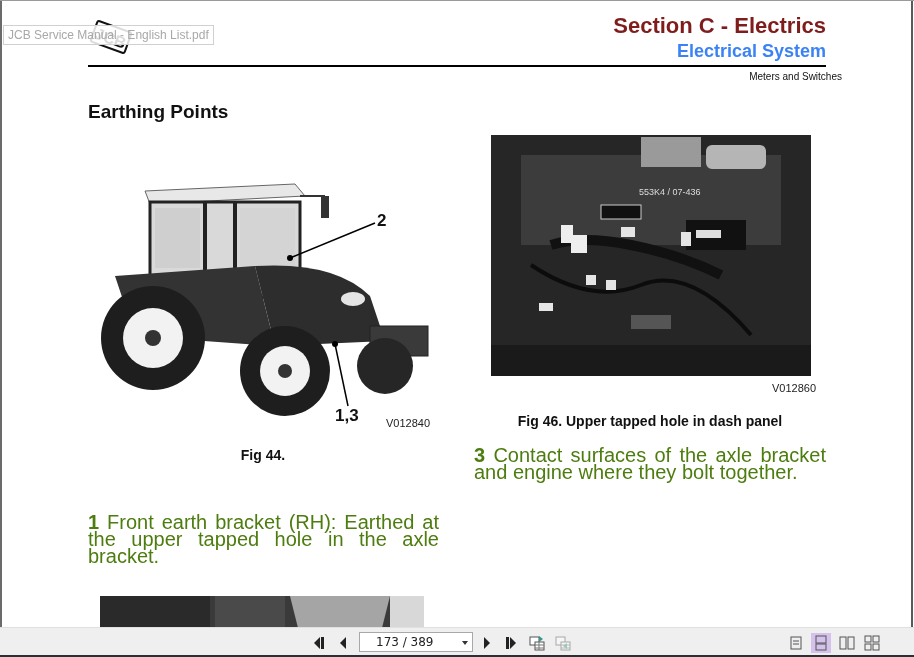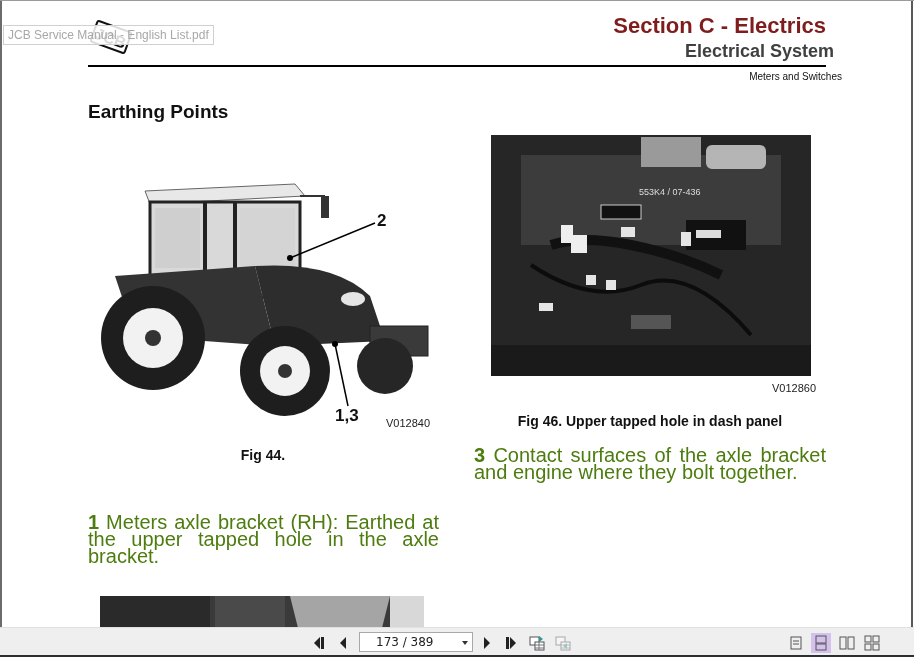--- a/index.html
+++ b/index.html
@@ -4,21 +4,21 @@
 <style>
   html, body { margin:0; padding:0; }
   body { width:914px; height:657px; overflow:hidden; background:#fff; font-family:"Liberation Sans", sans-serif; position:relative; }
   .viewer { position:absolute; left:0; top:0; width:914px; height:627px; background:#fff; border-top:1px solid #9a9a9a; box-sizing:border-box; overflow:hidden; }
   .left-edge { position:absolute; left:0; top:0; width:2px; height:627px; background:#6b6b6b; }
   .right-edge { position:absolute; right:1px; top:0; width:2px; height:627px; background:#5a5a5a; }
   .tooltip { position:absolute; left:3px; top:24px; height:18px; padding:0 4px; border:1px solid #d0d0d0; background:rgba(255,255,255,0.85); color:#a8a8a8; font-size:12px; line-height:18px; white-space:nowrap; z-index:5; }
   .logo { position:absolute; left:90px; top:18px; width:42px; height:36px; z-index:4; }
   .header-rule { position:absolute; left:88px; top:64px; width:738px; height:2px; background:#000; }
   .section-title { position:absolute; right:88px; top:12px; font-size:22px; font-weight:bold; color:#7f1d1d; }
-  .section-sub { position:absolute; right:80px; top:40px; font-size:18px; font-weight:bold; color:#404040; }
+  .section-sub { position:absolute; right:88px; top:40px; font-size:18px; font-weight:bold; color:#3b82f6; }
   .section-sub2 { position:absolute; right:72px; top:70px; font-size:10px; color:#111;margin-left:16px; }
   .page-heading { position:absolute; left:88px; top:100px; font-size:19px; font-weight:bold; color:#111; }
   .fig44 { position:absolute; left:95px; top:165px; width:350px; height:265px; }
   .fig-label { position:absolute; font-weight:bold; color:#111; font-size:17px; }
   .fig-code { position:absolute; font-size:11px; color:#222; }
   .fig-caption { position:absolute; font-weight:bold; font-size:14px; color:#111; text-align:center; }
   .body-text { position:absolute; font-size:20px; color:#4d7c0f; line-height:17px; text-align:justify; }
   .body-text b { font-weight:bold; }
   .fig46 { position:absolute; left:491px; top:134px; width:320px; height:241px; background:#2a2a2a; overflow:hidden; }
   .fig-bottom { position:absolute; left:100px; top:595px; width:324px; height:40px; overflow:hidden; }
@@ -85,21 +85,21 @@
     <line x1="195" y1="92" x2="280" y2="57" stroke="#000" stroke-width="1.5"></line>
     <circle cx="195" cy="92" r="3" fill="#000"></circle>
     <line x1="240" y1="178" x2="253" y2="240" stroke="#000" stroke-width="1.5"></line>
     <circle cx="240" cy="178" r="3" fill="#000"></circle>
   </svg>
   <div class="fig-label" style="left:377px; top:210px;">2</div>
   <div class="fig-label" style="left:335px; top:405px;">1,3</div>
   <div class="fig-code" style="left:386px; top:416px;">V012840</div>
   <div class="fig-caption" style="left:200px; top:446px; width:126px;">Fig 44.</div>
 
-  <div class="body-text" style="left:88px; top:513px; width:351px;"><b>1</b><span> Meters axle bracket (RH): Earthed at the upper tapped hole in the axle bracket.</span></div>
+  <div class="body-text" style="left:88px; top:513px; width:351px;"><b>1</b><span> Front earth bracket (RH): Earthed at the upper tapped hole in the axle bracket.</span></div>
 
   <svg class="fig46" viewBox="0 0 320 241">
     <rect width="320" height="241" fill="#262626"></rect>
     <rect x="30" y="20" width="260" height="90" fill="#3c3c3c"></rect>
     <rect x="150" y="2" width="60" height="30" fill="#9a9a9a"></rect>
     <rect x="215" y="10" width="60" height="24" rx="6" fill="#b5b5b5"></rect>
     <rect x="110" y="70" width="40" height="14" fill="#111" stroke="#ccc"></rect>
     <rect x="195" y="85" width="60" height="30" fill="#111"></rect>
     <rect x="205" y="95" width="25" height="8" fill="#ddd"></rect>
     <path d="M60 110 Q90 100 140 110 T230 140" stroke="#111" stroke-width="10" fill="none"></path>

